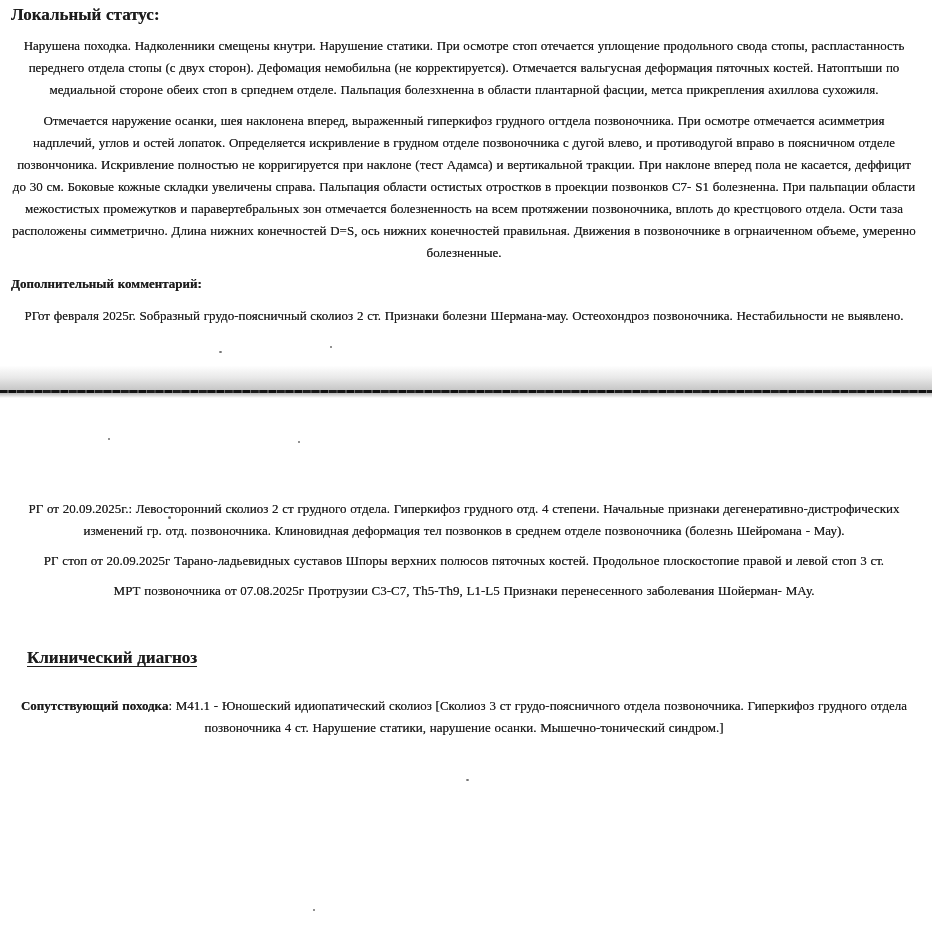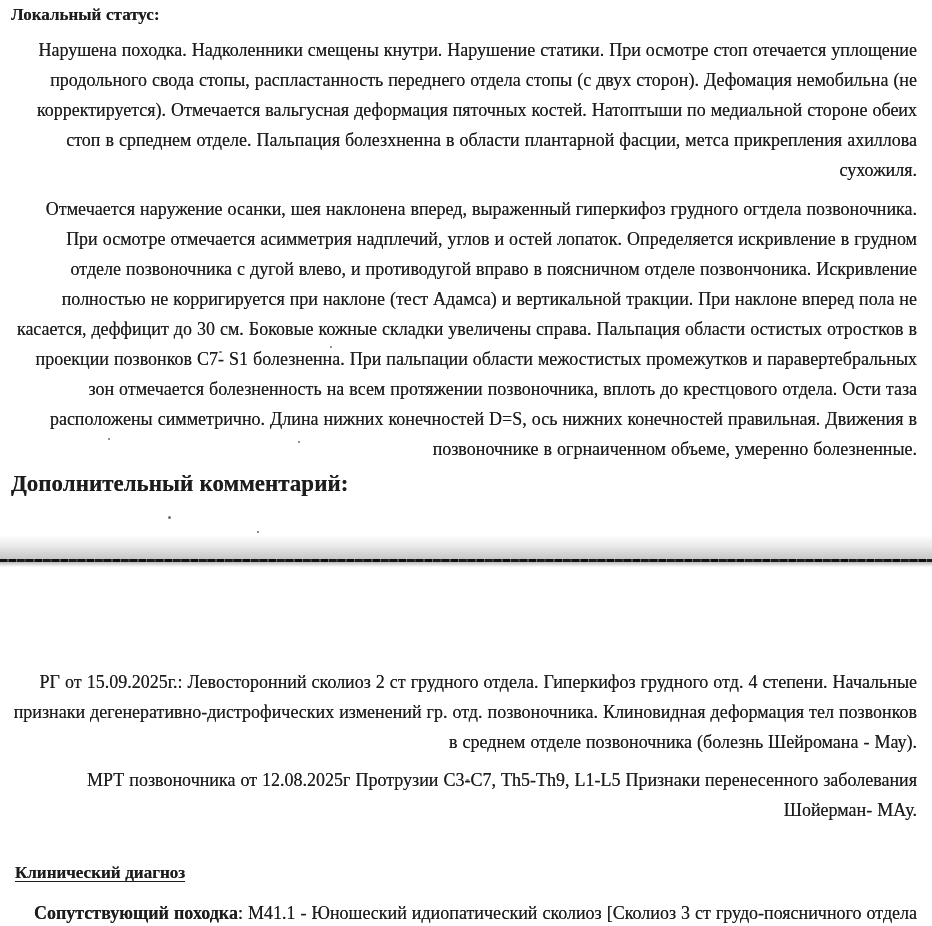--- a/index.html
+++ b/index.html
@@ -23,41 +23,41 @@
   .sec1 { padding-top: 4px; }
   .sec2 { padding-top: 108px; }
 
   .doc-h1 {
     font-size: 17px;
     line-height: 21px;
     font-weight: 700;
     margin: 0 0 10px 0;
   }
   .doc-h2 {
-    font-size: 23px;
+    font-size: 13px;
     line-height: 21px;
     font-weight: 700;
     margin: 5px 0 11px 0;
   }
   .doc-h3 {
     font-size: 17px;
     line-height: 21px;
     font-weight: 700;
     margin: 29px 0 11px 0;
     text-decoration: underline;
     text-underline-offset: 3px;
     display: inline-block;
   }
-  .h3-wrap { margin: 4px; }
+  .h3-wrap { margin: 16px; }
 
   .para {
-    font-size: 18px;
-    line-height: 30px;
+    font-size: 13px;
+    line-height: 22px;
     margin: 0 0 9px 0;
-    text-align: right;
+    text-align: center;
   }
   .sec2 .para { margin-bottom: 8px; }
 
   .diag-label { font-weight: 700; }
 
   
   .page-break {
     position: relative;
     height: 24px;
     margin-top: 29px;
@@ -102,32 +102,34 @@
   <div class="sec sec1">
     <h1 class="doc-h1">Локальный статус:</h1>
 
     <p class="para">Нарушена походка. Надколенники смещены кнутри. Нарушение статики. При осмотре стоп отечается уплощение продольного свода стопы, распластанность переднего отдела стопы (с двух сторон). Дефомация немобильна (не корректируется). Отмечается вальгусная деформация пяточных костей. Натоптыши по медиальной стороне обеих стоп в српеднем отделе. Пальпация болезхненна в области плантарной фасции, метса прикрепления ахиллова сухожиля.</p>
 
     <p class="para">Отмечается наружение осанки, шея наклонена вперед, выраженный гиперкифоз грудного огтдела позвоночника. При осмотре отмечается асимметрия надплечий, углов и остей лопаток. Определяется искривление в грудном отделе позвоночника с дугой влево, и противодугой вправо в поясничном отделе позвончоника. Искривление полностью не корригируется при наклоне (тест Адамса) и вертикальной тракции.  При наклоне вперед пола не касается, деффицит до 30 см. Боковые кожные складки увеличены справа. Пальпация области остистых отростков в проекции позвонков С7- S1 болезненна.  При пальпации области межостистых промежутков и паравертебральных зон отмечается болезненность на всем протяжении позвоночника, вплоть до крестцового отдела. Ости таза расположены симметрично. Длина нижних конечностей D=S, ось нижних конечностей правильная. Движения в позвоночнике в огрнаиченном объеме, умеренно болезненные.</p>
 
 
     <h2 class="doc-h2">Дополнительный комментарий:</h2>
 
+    <p class="para">РГот февраля 2025г. Sобразный грудо-поясничный сколиоз 2 ст. Признаки болезни Шермана-мау. Остеохондроз позвоночника. Нестабильности не выявлено.</p>
   </div>
 
   <div class="page-break">
     <div class="break-line"></div>
     <div class="break-fade"></div>
   </div>
 
   <div class="sec sec2">
-    <p class="para">РГ от 15.09.2025г.: Левосторонний сколиоз 2 ст грудного отдела. Гиперкифоз грудного отд. 4 степени. Начальные признаки дегенеративно-дистрофических изменений гр. отд. позвоночника. Клиновидная деформация тел позвонков в среднем отделе позвоночника (болезнь Шейромана - Мау).</p>
+    <p class="para">РГ от 20.09.2025г.: Левосторонний сколиоз 2 ст грудного отдела. Гиперкифоз грудного отд. 4 степени. Начальные признаки дегенеративно-дистрофических изменений гр. отд. позвоночника. Клиновидная деформация тел позвонков в среднем отделе позвоночника (болезнь Шейромана - Мау).</p>
 
+    <p class="para">РГ стоп от 20.09.2025г Тарано-ладьевидных суставов Шпоры верхних полюсов пяточных костей. Продольное плоскостопие правой и левой стоп 3 ст.</p>
 
-    <p class="para">МРТ позвоночника от 12.08.2025г Протрузии С3-С7, Th5-Th9, L1-L5 Признаки перенесенного заболевания Шойерман- МАу.</p>
+    <p class="para">МРТ позвоночника от 07.08.2025г Протрузии С3-С7, Th5-Th9, L1-L5 Признаки перенесенного заболевания Шойерман- МАу.</p>
 
     <p class="h3-wrap">
       <span class="doc-h3">Клинический диагноз</span>
     </p>
 
 
     <p class="para"><span class="diag-label">Сопутствующий походка</span><span>: М41.1 - Юношеский идиопатический сколиоз [Сколиоз 3 ст грудо-поясничного отдела позвоночника. Гиперкифоз грудного отдела позвоночника 4 ст. Нарушение статики, нарушение осанки. Мышечно-тонический синдром.]</span></p>
   </div>
 
   <div class="speck" style="left:219px; top:351px; width:3px; height:2px;"></div>

